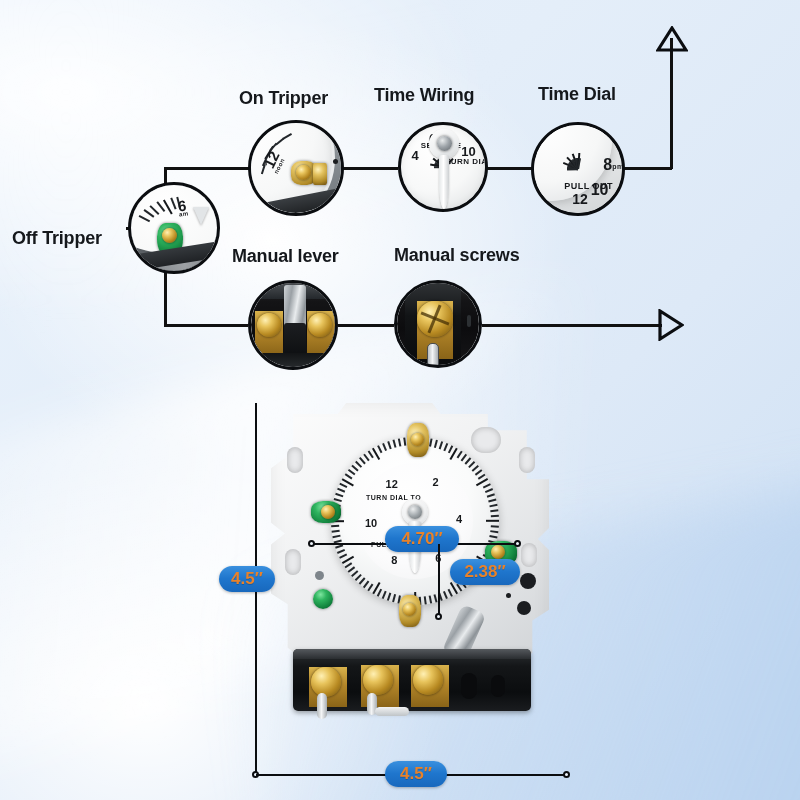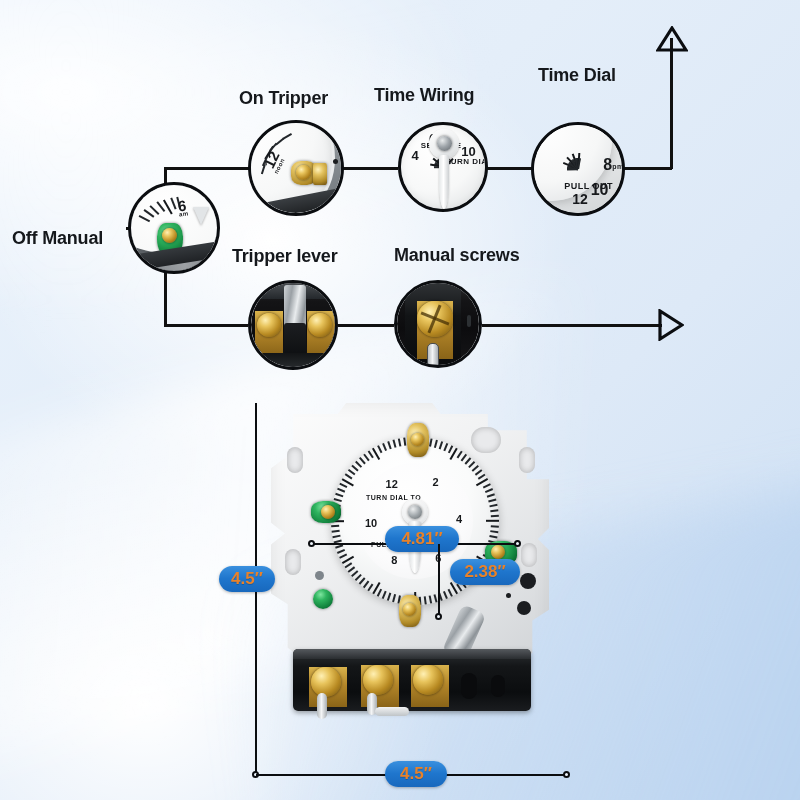--- a/index.html
+++ b/index.html
@@ -134,23 +134,23 @@
   </div>
 
   <div class="arrow" style="left:658px;top:309px;">
     <svg width="26" height="32" viewBox="0 0 26 32">
       <polygon points="24,16 2,30 2,2" fill="none" stroke="#0b0d10" stroke-width="3.2" stroke-linejoin="miter"></polygon>
     </svg>
   </div>
 
   <div class="clabel" style="left:239px;top:88px;font-size:18px;">On Tripper</div>
   <div class="clabel" style="left:374px;top:85px;font-size:18px;">Time Wiring</div>
-  <div class="clabel" style="left:538px;top:65px;font-size:18px;">Time Dial</div>
-  <div class="clabel" style="left:12px;top:228px;font-size:18px;">Off Manual</div>
-  <div class="clabel" style="left:232px;top:246px;font-size:18px;">Tripper lever</div>
+  <div class="clabel" style="left:538px;top:84px;font-size:18px;">Time Dial</div>
+  <div class="clabel" style="left:12px;top:228px;font-size:18px;">Off Tripper</div>
+  <div class="clabel" style="left:232px;top:246px;font-size:18px;">Manual lever</div>
   <div class="clabel" style="left:394px;top:245px;font-size:18px;">Manual screws</div>
 
   <div class="circ" style="left:248px;top:120px;width:96px;height:96px;">
     <div class="inner">
       <div style="position:absolute;inset:0;background:linear-gradient(160deg,#b9bdc0 0%,#8e9499 40%,#6e7479 100%);"></div>
 
       <div class="dialface" style="left:-56px;top:-34px;width:138px;height:138px;"></div>
       <div style="position:absolute;left:-58px;top:-36px;width:142px;height:142px;border-radius:50%;border:3px solid #e9ebec;box-sizing:border-box;"></div>
 
       <div class="ticks">
@@ -504,19 +504,19 @@
   <div class="dimend" style="left:252px;top:771px;"></div>
   <div class="badge" style="left:219px;top:566px;width:56px;height:26px;font-size:17px;">4.5″</div>
 
   <div class="dimline" style="left:256px;top:774px;width:310px;height:2px;"></div>
   <div class="dimend" style="left:563px;top:771px;"></div>
   <div class="badge" style="left:385px;top:761px;width:62px;height:26px;font-size:17px;">4.5″</div>
 
   <div class="dimline" style="left:311px;top:543px;width:206px;height:2px;"></div>
   <div class="dimend" style="left:308px;top:540px;"></div>
   <div class="dimend" style="left:514px;top:540px;"></div>
-  <div class="badge" style="left:385px;top:526px;width:74px;height:26px;font-size:17px;">4.81″</div>
+  <div class="badge" style="left:385px;top:526px;width:74px;height:26px;font-size:17px;">4.70″</div>
 
   <div class="dimline" style="left:438px;top:544px;width:2px;height:73px;"></div>
   <div class="dimend" style="left:435px;top:613px;"></div>
   <div class="badge" style="left:450px;top:559px;width:70px;height:26px;font-size:17px;">2.38″</div>
 
 </div>
 
 </body></html>

